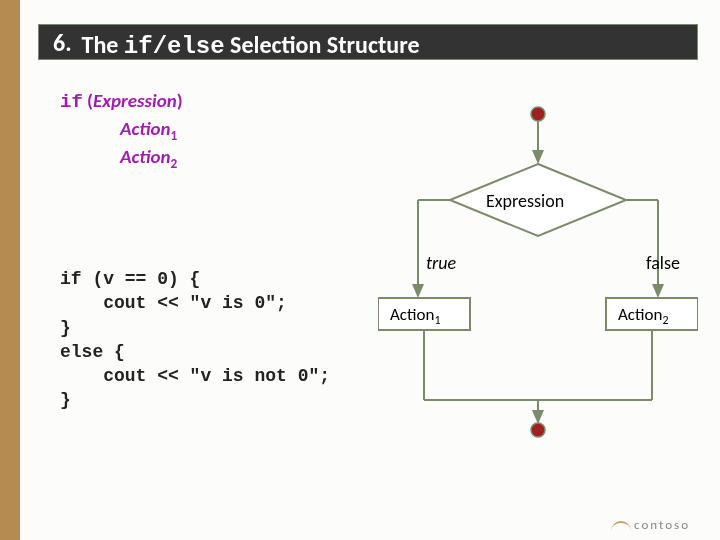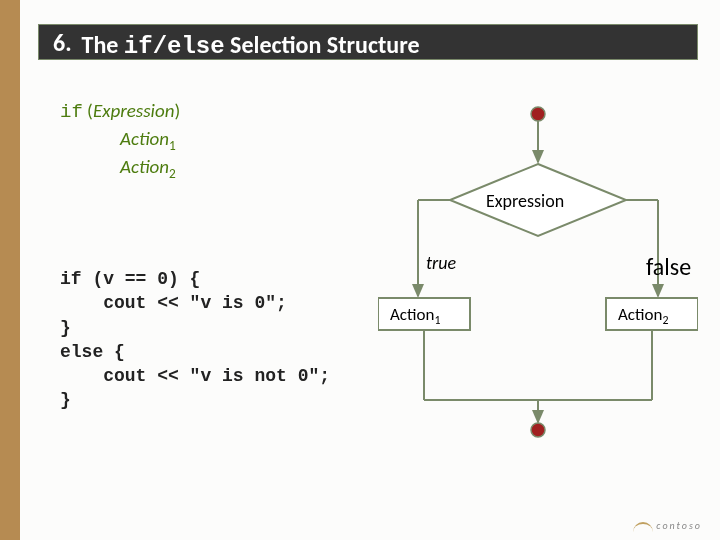--- a/index.html
+++ b/index.html
@@ -7,29 +7,29 @@
   .slide { position: relative; width: 720px; height: 540px; background: #fcfcfb; }
   .sidebar { position: absolute; left: 0; top: 0; width: 20px; height: 540px; background: #b68b52; }
   .title-bar { position: absolute; left: 38px; top: 24px; width: 660px; height: 36px; background: #333; border: 1px solid #7a8a6a; display: flex; align-items: center; padding-left: 14px; }
   .title-bar .num { color: #fff; font-size: 24px; font-weight: bold; margin-right: 10px; }
   .title-bar .txt { color: #ffffff; font-size: 24px; font-weight: bold; margin-top: 6px; }
   .mono { font-family: 'Courier New', monospace; }
   .body { position: absolute; left: 38px; top: 82px; width: 660px; }
   .bullet { display: flex; align-items: flex-start; margin-bottom: 6px; }
   .bullet .dot { width: 7px; height: 7px; background: #333; border-radius: 50%; margin-top: 8px; margin-right: 10px; flex-shrink: 0; }
   .bullet .btext { font-size: 20px; font-weight: bold; color: #222; }
-  .syntax-block { margin-left: 22px; margin-top: 16px; font-size: 19px; font-weight: normal; color: #4d7c0f; line-height: 1.35; }
+  .syntax-block { margin-left: 22px; margin-top: 6px; font-size: 19px; font-weight: bold; color: #a21caf; line-height: 1.35; }
   .syntax-block .indent1 { margin-left: 60px; }
   .italic { font-style: italic; }
   sub { font-size: 0.7em; vertical-align: sub; }
   .bullet2 { position: absolute; left: 38px; top: 255px; width: 330px; }
   .code-block { margin-left: 22px; margin-top: 12px; font-family: 'Courier New', monospace; font-size: 18px; font-weight: bold; color: #222; line-height: 1.35; white-space: pre; }
   
   .flow { position: absolute; left: 378px; top: 100px; width: 320px; height: 330px; }
-  .logo { position: absolute; right: 18px; bottom: 8px; font-size: 10px; color: #888; font-style: italic; letter-spacing: 2px; }
+  .logo { position: absolute; right: 30px; bottom: 8px; font-size: 13px; color: #888; letter-spacing: 2px; }
   .logo .g { display: inline-block; width: 20px; height: 10px; border-top: 2px solid #c0a060; border-radius: 10px 10px 0 0; margin-right: 3px; vertical-align: middle; }
 </style>
 </head>
 <body>
 
 <div class="slide">
   <div class="sidebar"></div>
 
   <div class="title-bar">
     <span class="num">6.</span>
@@ -88,21 +88,21 @@
       <line x1="46" y1="230" x2="46" y2="300" stroke="#7a8a6a" stroke-width="2"></line>
       <line x1="274" y1="230" x2="274" y2="300" stroke="#7a8a6a" stroke-width="2"></line>
       <line x1="46" y1="300" x2="274" y2="300" stroke="#7a8a6a" stroke-width="2"></line>
       <line x1="160" y1="300" x2="160" y2="322" stroke="#7a8a6a" stroke-width="2" marker-end="url(#arrow)"></line>
 
       <circle cx="160" cy="330" r="7" fill="#a02020" stroke="#7a8a6a" stroke-width="1.5"></circle>
     </svg>
     
     <div style="position:absolute; left:108px; top:90px; font-size:18px;">Expression</div>
     <div style="position:absolute; left:48px; top:152px; font-size:18px;font-style:italic;">true</div>
-    <div style="position:absolute; left:268px; top:152px; font-size:24px;">false</div>
+    <div style="position:absolute; left:268px; top:152px; font-size:18px;">false</div>
     <div style="position:absolute; left:12px; top:204px; font-size:17px;">
       <span>Action</span><sub>1</sub>
     </div>
     <div style="position:absolute; left:240px; top:204px; font-size:17px;">
       <span>Action</span><sub>2</sub>
     </div>
   </div>
 
   <div class="logo">
     <span class="g"></span><span>contoso</span>

